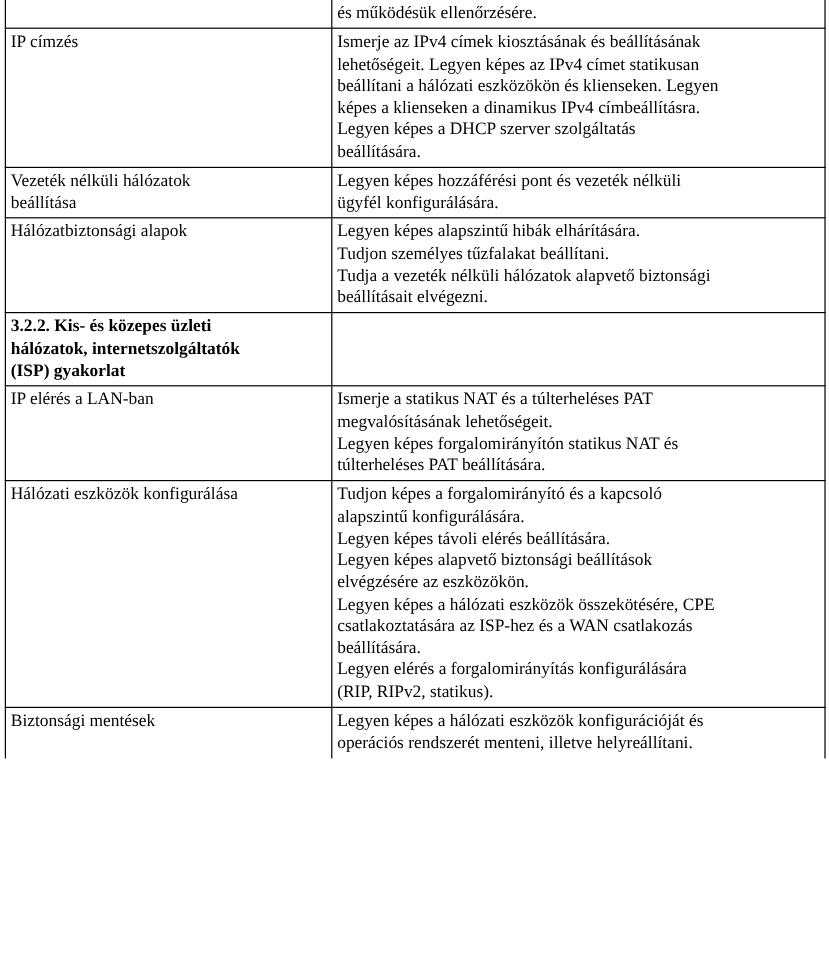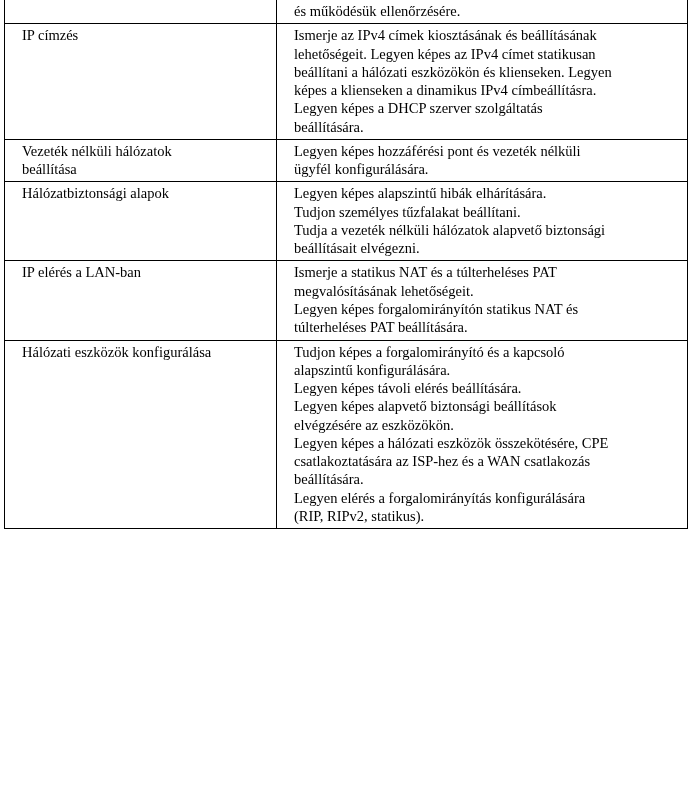--- a/index.html
+++ b/index.html
@@ -22,21 +22,21 @@
   }
   table.skills {
     border-collapse: collapse;
     width: 683px;
     margin-left: 4px;
     table-layout: fixed;
   }
   table.skills td {
     border: 1px solid #000000;
     vertical-align: top;
-    padding: 2px 5px 3px 17px;
+    padding: 2px 5px 3px 4px;
     font-size: 14.5px;
     line-height: 1.26;
   }
   col.c1 { width: 272px; }
   col.c2 { width: 411px; }
 
   
   tr.partial td {
     border-top: none;
   }
@@ -104,20 +104,28 @@
           <span class="cell-line">Hálózatbiztonsági alapok</span>
         </td>
         <td>
           <span class="cell-line">Legyen képes alapszintű hibák elhárítására.</span>
           <span class="cell-line">Tudjon személyes tűzfalakat beállítani.</span>
           <span class="cell-line">Tudja a vezeték nélküli hálózatok alapvető biztonsági</span>
           <span class="cell-line">beállításait elvégezni.</span>
         </td>
       </tr>
 
+      <tr>
+        <td class="heading-cell">
+          <span class="cell-line">3.2.2. Kis- és közepes üzleti</span>
+          <span class="cell-line">hálózatok, internetszolgáltatók</span>
+          <span class="cell-line">(ISP) gyakorlat</span>
+        </td>
+        <td class="empty-cell"></td>
+      </tr>
 
       <tr>
         <td>
           <span class="cell-line">IP elérés a LAN-ban</span>
         </td>
         <td>
           <span class="cell-line">Ismerje a statikus NAT és a túlterheléses PAT</span>
           <span class="cell-line">megvalósításának lehetőségeit.</span>
           <span class="cell-line">Legyen képes forgalomirányítón statikus NAT és</span>
           <span class="cell-line">túlterheléses PAT beállítására.</span>
@@ -136,16 +144,25 @@
           <span class="cell-line">elvégzésére az eszközökön.</span>
           <span class="cell-line">Legyen képes a hálózati eszközök összekötésére, CPE</span>
           <span class="cell-line">csatlakoztatására az ISP-hez és a WAN csatlakozás</span>
           <span class="cell-line">beállítására.</span>
           <span class="cell-line">Legyen elérés a forgalomirányítás konfigurálására</span>
           <span class="cell-line">(RIP, RIPv2, statikus).</span>
         </td>
       </tr>
 
 
+      <tr class="last">
+        <td>
+          <span class="cell-line">Biztonsági mentések</span>
+        </td>
+        <td>
+          <span class="cell-line">Legyen képes a hálózati eszközök konfigurációját és</span>
+          <span class="cell-line">operációs rendszerét menteni, illetve helyreállítani.</span>
+        </td>
+      </tr>
 
     </tbody>
   </table>
 </div>
 
 </body></html>

